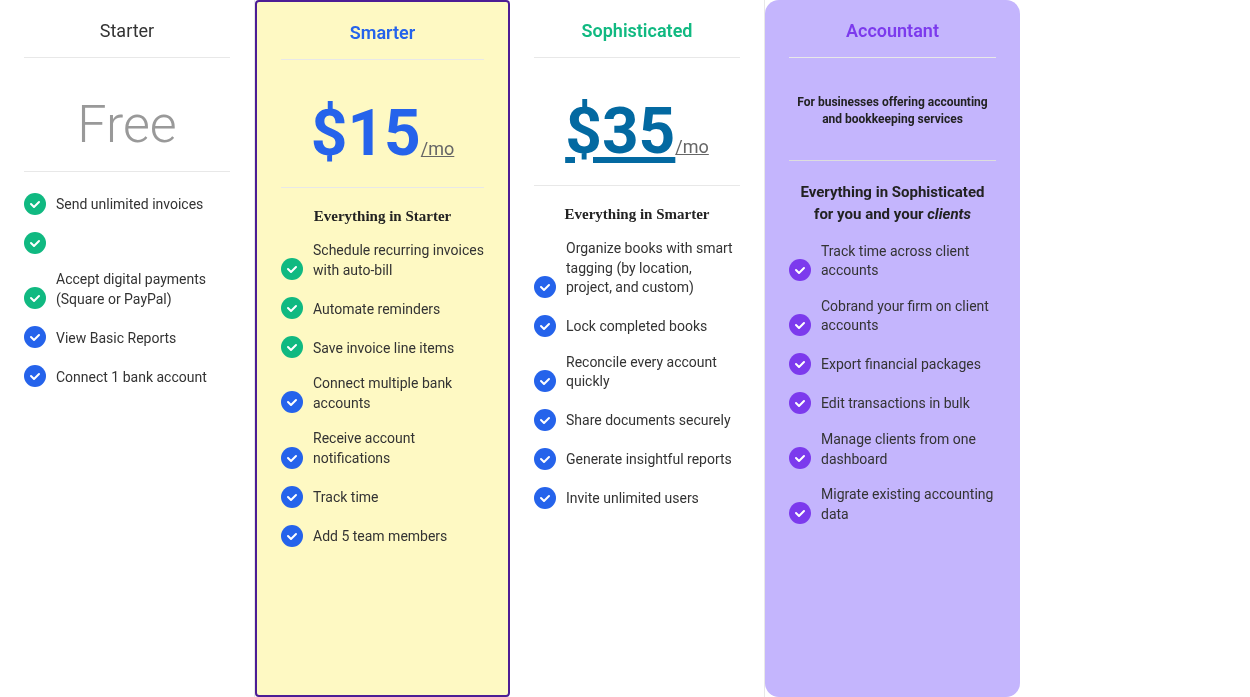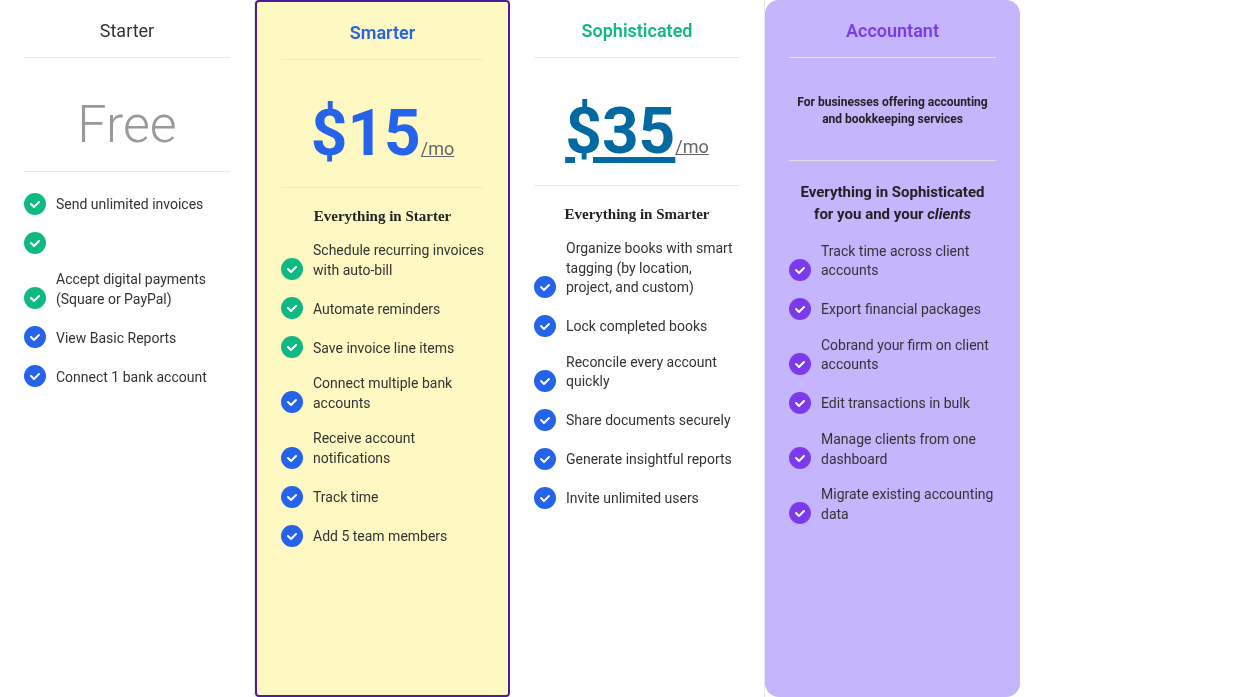--- a/index.html
+++ b/index.html
@@ -364,29 +364,29 @@
             </svg>
         </span>
         <span>Track time across client accounts</span>
       </li>
       <li class="feature-item">
         <span class="check-icon check-purple">
           <svg viewBox="0 0 12 12" fill="none">
               <path d="M2 6l3 3 5-5" stroke="white" stroke-width="2" stroke-linecap="round" stroke-linejoin="round"></path>
             </svg>
         </span>
+        <span>Cobrand your firm on client accounts</span>
+      </li>
+      <li class="feature-item">
+        <span class="check-icon check-purple">
+          <svg viewBox="0 0 12 12" fill="none">
+              <path d="M2 6l3 3 5-5" stroke="white" stroke-width="2" stroke-linecap="round" stroke-linejoin="round"></path>
+            </svg>
+        </span>
         <span>Export financial packages</span>
-      </li>
-      <li class="feature-item">
-        <span class="check-icon check-purple">
-          <svg viewBox="0 0 12 12" fill="none">
-              <path d="M2 6l3 3 5-5" stroke="white" stroke-width="2" stroke-linecap="round" stroke-linejoin="round"></path>
-            </svg>
-        </span>
-        <span>Cobrand your firm on client accounts</span>
       </li>
       <li class="feature-item">
         <span class="check-icon check-purple">
           <svg viewBox="0 0 12 12" fill="none">
               <path d="M2 6l3 3 5-5" stroke="white" stroke-width="2" stroke-linecap="round" stroke-linejoin="round"></path>
             </svg>
         </span>
         <span>Edit transactions in bulk</span>
       </li>
       <li class="feature-item">

